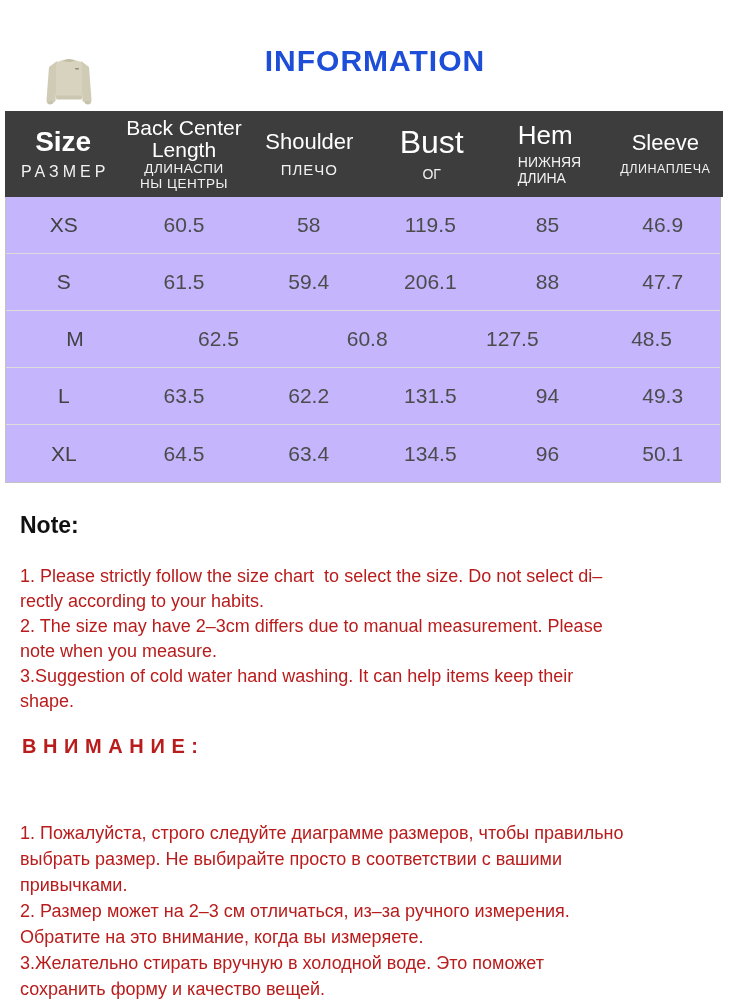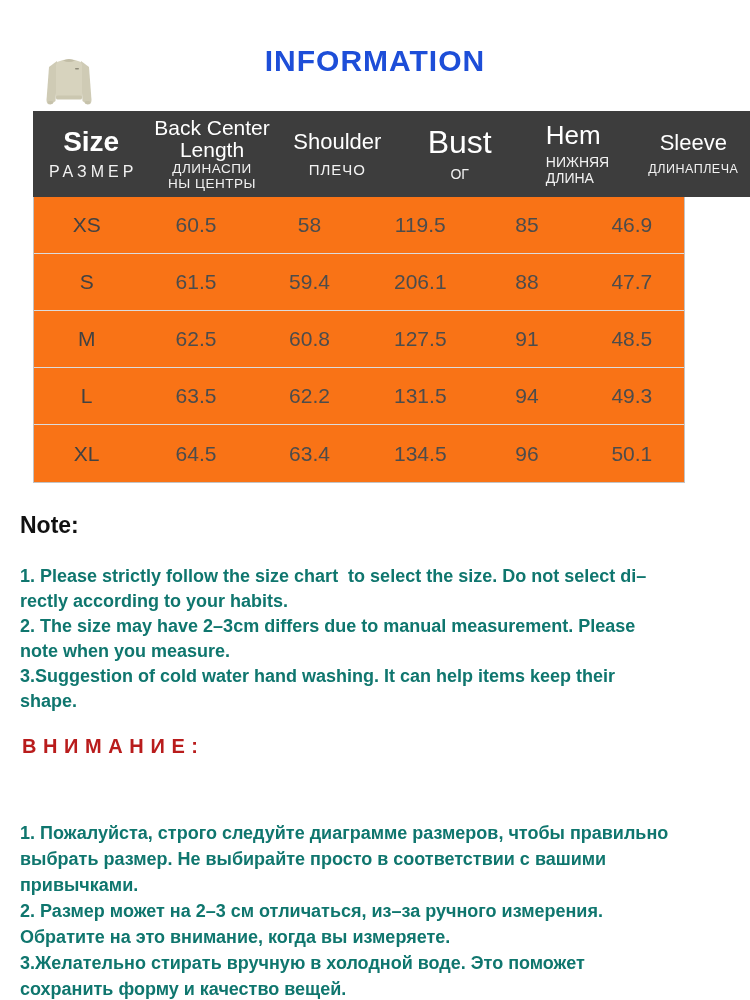--- a/index.html
+++ b/index.html
@@ -13,21 +13,21 @@
   
   .thumb { position:absolute; left:44px; top:53px; width:50px; height:58px; }
   .title {
     position:absolute; left:0; top:44px; width:750px;
     text-align:center; font-size:30px; font-weight:700;
     letter-spacing:1px; color:#1d4ed8;
   }
 
   
   .size-table {
-    position:absolute; left:33px; top:112px; width:652px;
+    position:absolute; left:5px; top:112px; width:716px;
     border:1px solid #c3c3c3; border-top:none;
   }
   .thead {
     display:flex; height:86px; background:#3d3d3d; color:#ffffff;
     margin:-1px -1px 0 -1px; width:718px;
   }
   .th {
     display:flex; flex-direction:column; justify-content:center;
     align-items:center; text-align:center; line-height:1.05;
   }
@@ -42,34 +42,34 @@
   .c5 .h-en { font-size:22px; margin-bottom:9px; }
   .h-ru { font-size:14px; color:#f2f2f2; }
   .c0 .h-ru { font-size:16px; letter-spacing:4px; padding-left:4px; }
   .c1 .h-ru { font-size:13.5px; line-height:15px; letter-spacing:0.5px; }
   .c2 .h-ru { font-size:15px; letter-spacing:1px; }
   .c3 .h-ru { font-size:14px; }
   .c5 .h-ru { font-size:12.5px; letter-spacing:0.5px; }
   .hem-block { display:inline-block; text-align:left; }
   .hem-block .h-ru { line-height:16px; font-size:14px; }
 
-  .trow { display:flex; height:57px; border-bottom:1px solid #dcdcdc; background:#f97316; }
+  .trow { display:flex; height:57px; border-bottom:1px solid #dcdcdc; background:#c4b5fd; }
   .trow:last-child { border-bottom:none; }
   .td {
     display:flex; align-items:center; justify-content:center;
     font-size:21px; color:#4c4c4c;
   }
   .td.size-col { color:#424242; }
 
   
   .note-heading {
     position:absolute; left:20px; top:512px;
     font-size:23px; font-weight:700; color:#111111;
   }
-  .para { position:absolute; left:20px; width:724px; color:#0f766e;font-weight:bold; }
+  .para { position:absolute; left:20px; width:724px; color:#b91c1c; }
   .para .line { white-space:pre; }
   .en-para { top:564px; font-size:18px; line-height:25px; }
   .attention-heading {
     position:absolute; left:22px; top:735px;
     font-size:20px; font-weight:600; letter-spacing:0.33em; color:#b91c1c;
   }
   .ru-para { top:820px; font-size:18px; line-height:26px; }
 </style>
 </head>
 <body>
@@ -144,21 +144,20 @@
         <div class="td c2">59.4</div>
         <div class="td c3">206.1</div>
         <div class="td c4">88</div>
         <div class="td c5">47.7</div>
       </div>
       <div class="trow">
         <div class="td size-col c0">M</div>
         <div class="td c1">62.5</div>
         <div class="td c2">60.8</div>
         <div class="td c3">127.5</div>
-        <div class="td c4">91</div>
         <div class="td c5">48.5</div>
       </div>
       <div class="trow">
         <div class="td size-col c0">L</div>
         <div class="td c1">63.5</div>
         <div class="td c2">62.2</div>
         <div class="td c3">131.5</div>
         <div class="td c4">94</div>
         <div class="td c5">49.3</div>
       </div>

